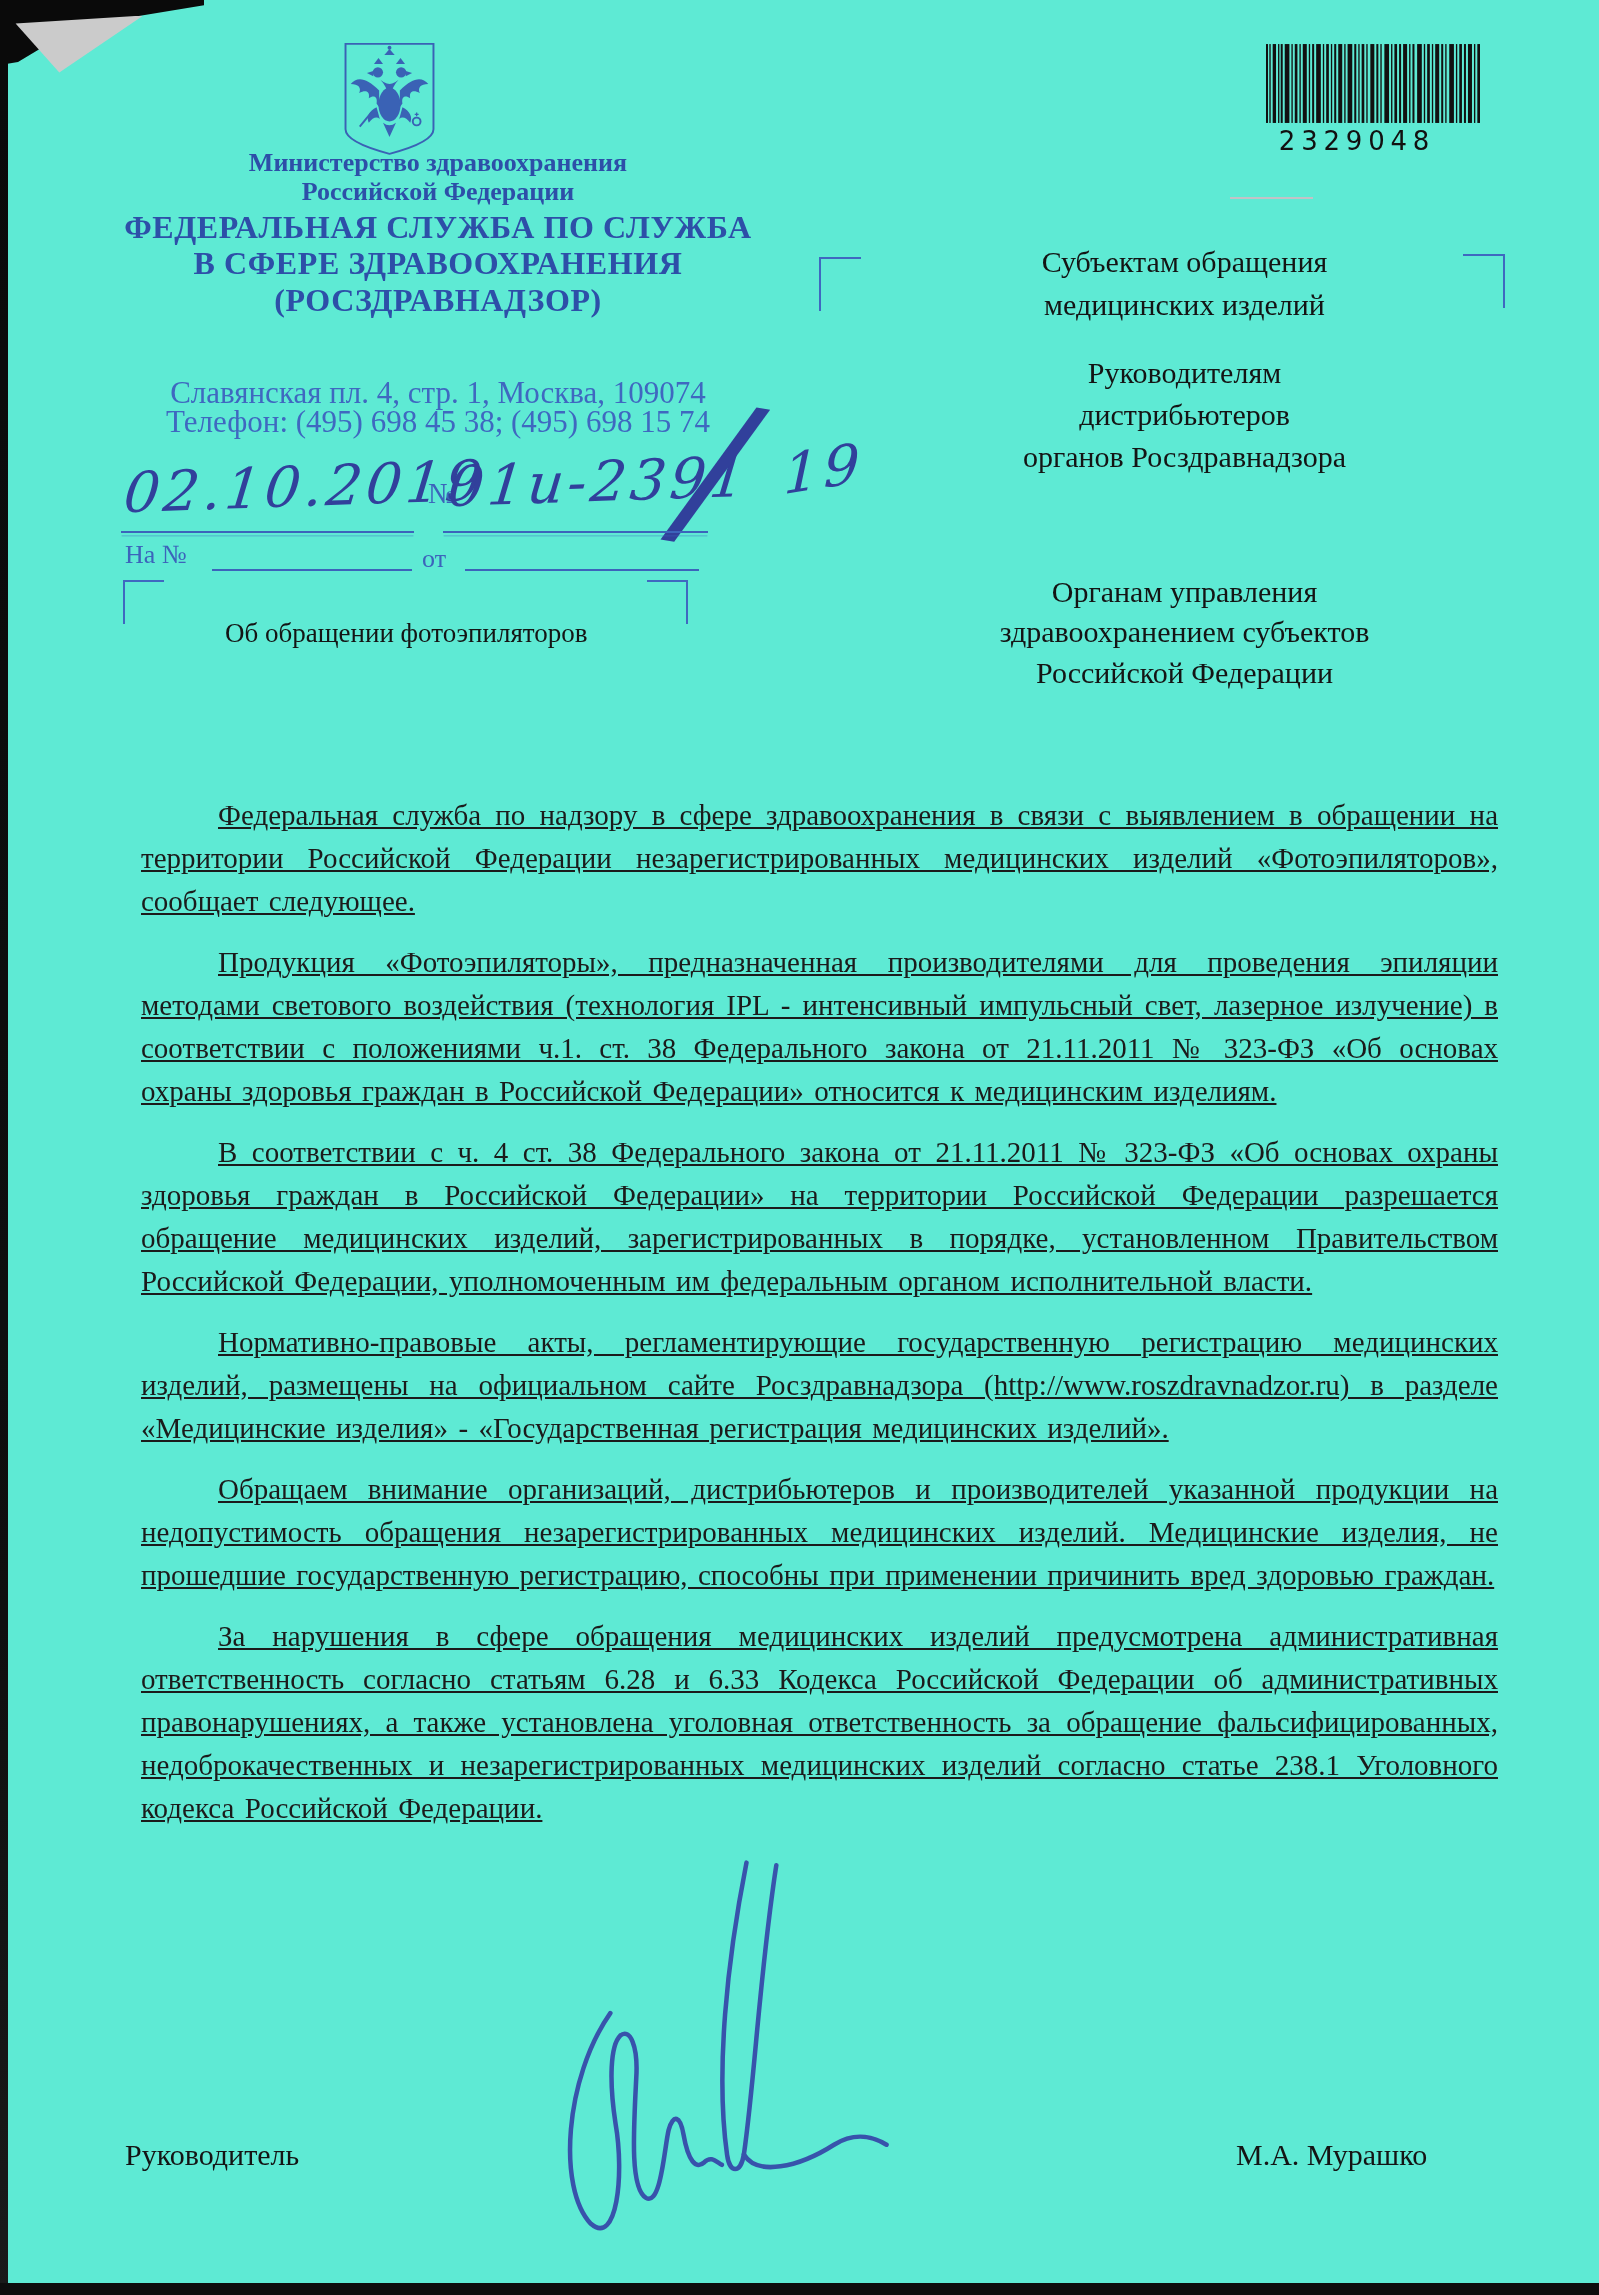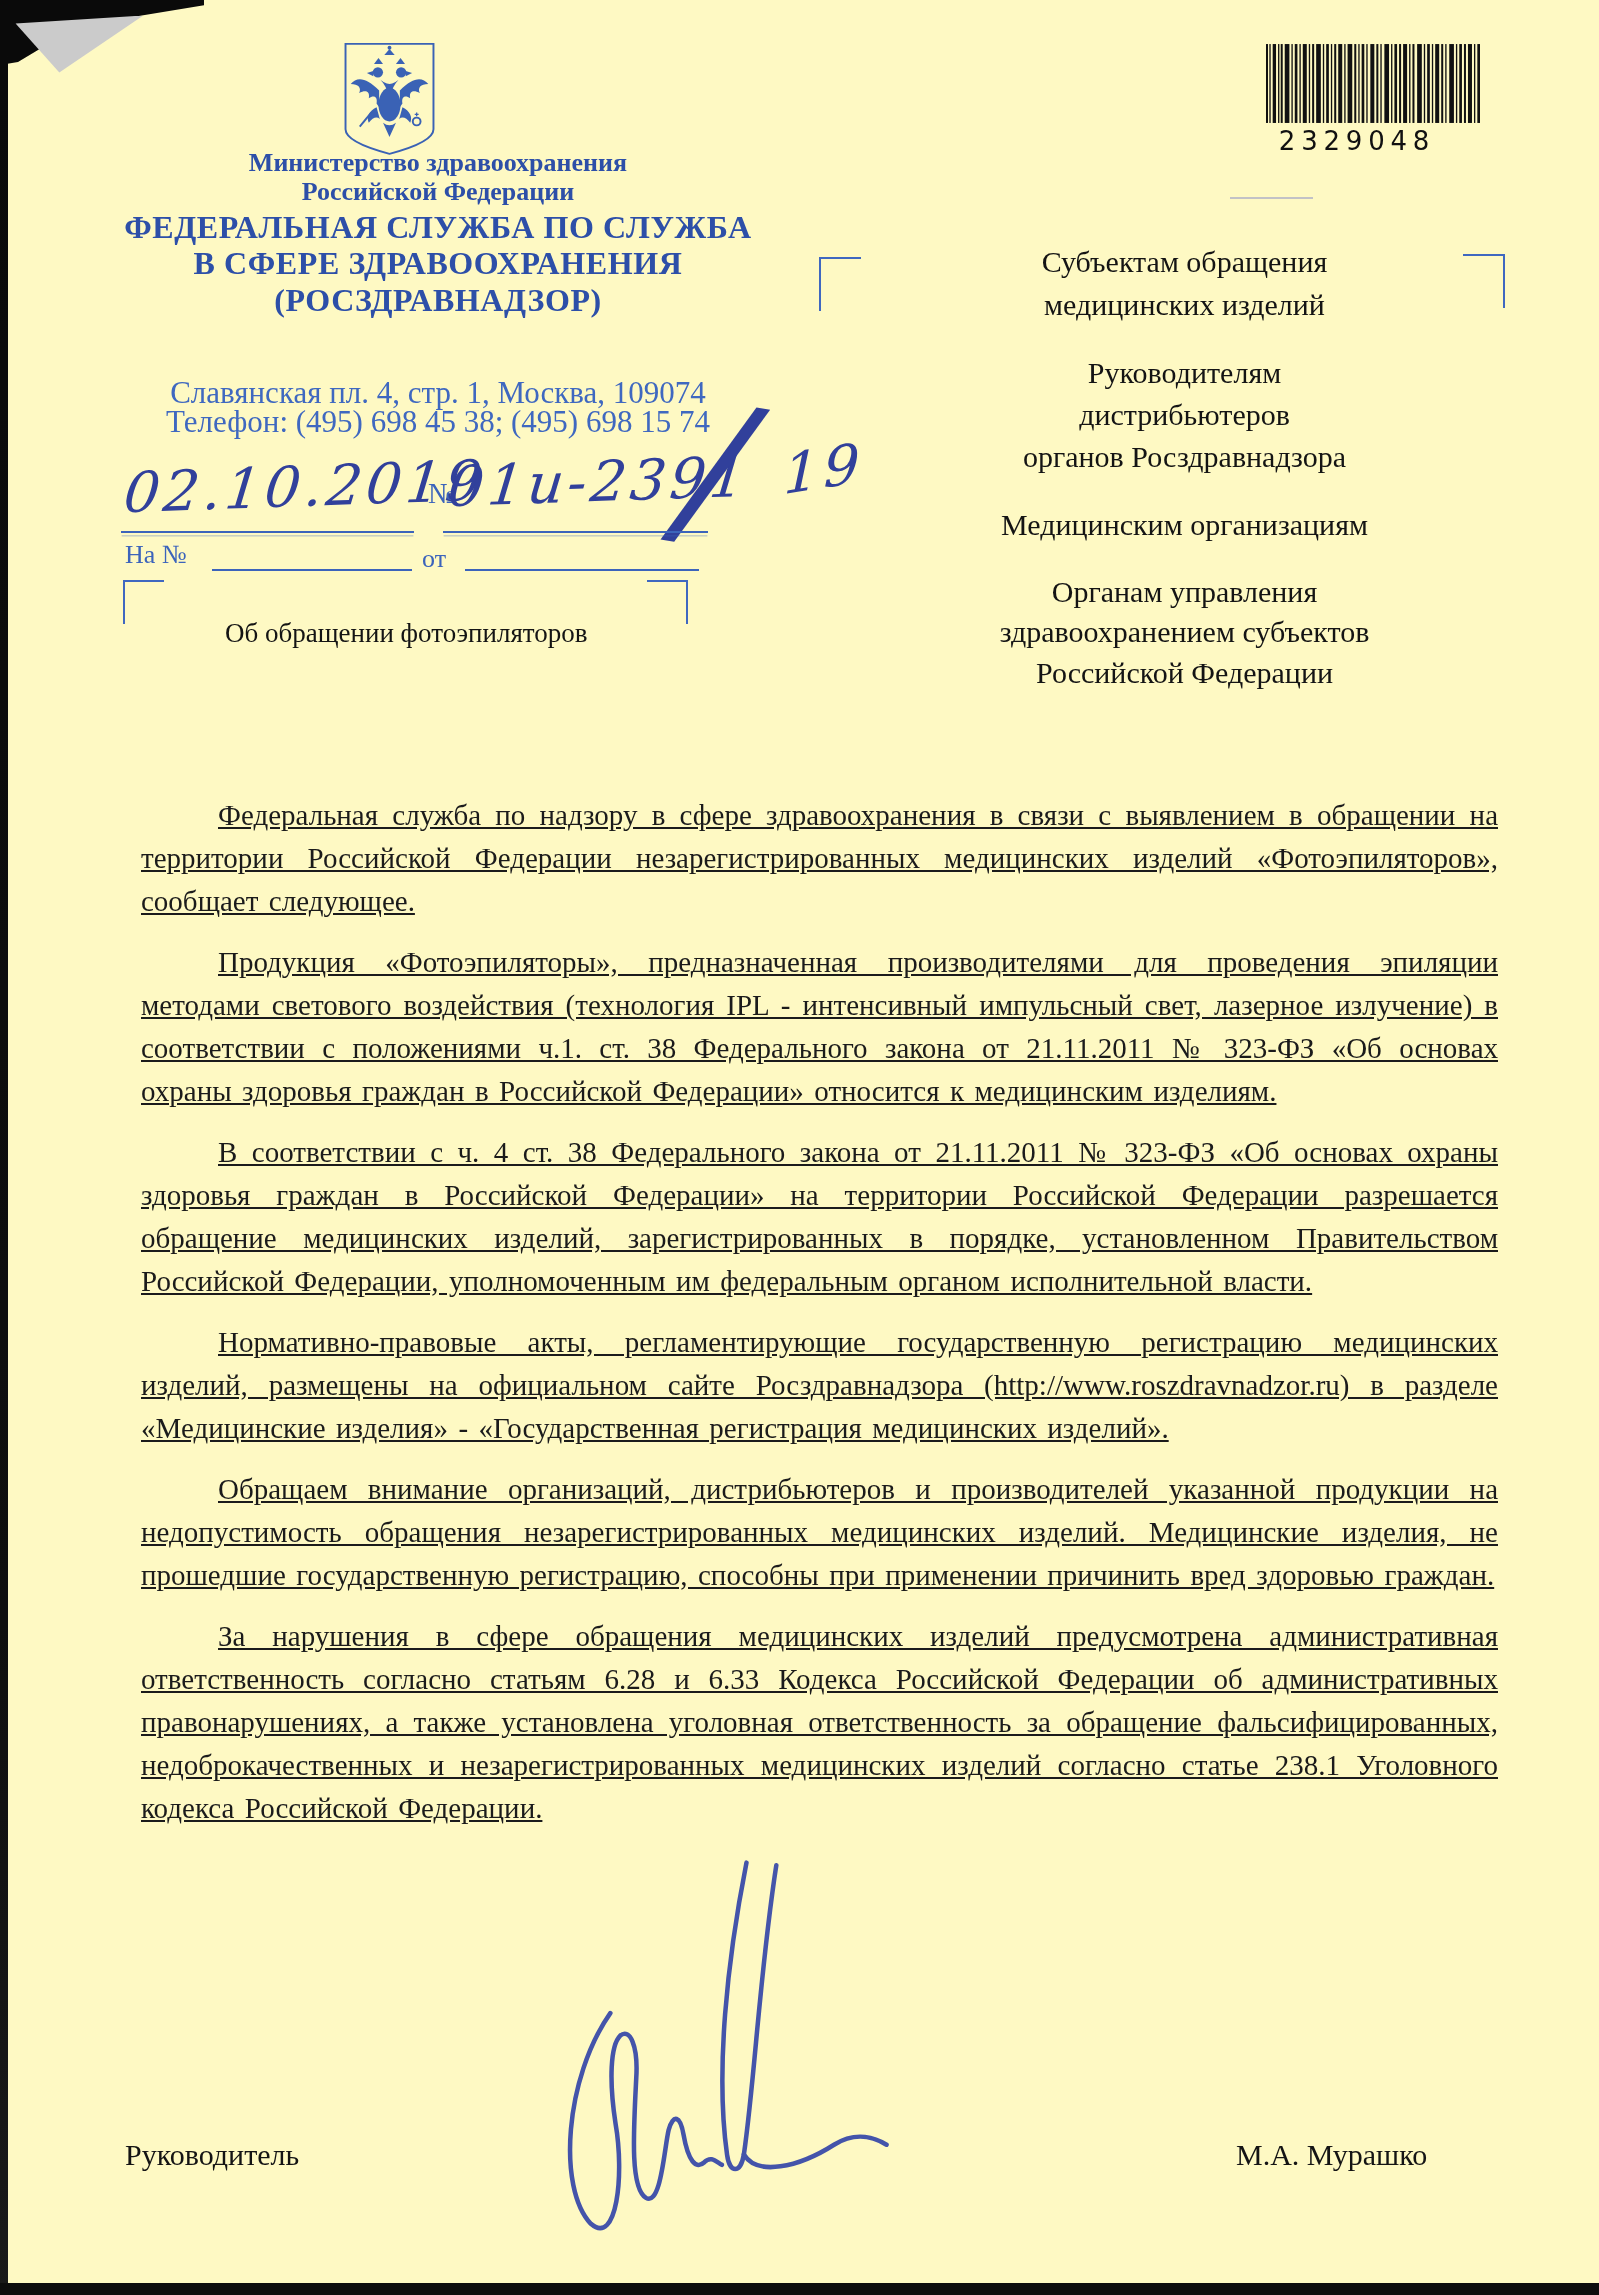--- a/index.html
+++ b/index.html
@@ -1,18 +1,18 @@
 <!DOCTYPE html>
 <html style="font-size:10.4px"><head>
 <meta charset="utf-8">
 <style>
   html,body{margin:0;padding:0;background:#e8e8e8;}
   .page{
     position:relative;width:1600px;height:2295px;
-    background:#fef9c3;overflow:hidden;
+    background:#5eead4;overflow:hidden;
     font-family:"Liberation Serif", serif;color:#1b1b1b;
   }
   
   .edge-top-left{position:absolute;left:0;top:0;width:214px;height:65px;background:#0a0a0a;
     clip-path:polygon(0 0,204px 0,204px 5.2px,78px 26px,18px 62px,0 65px);}
   .corner-fold{position:absolute;left:14.3px;top:15.6px;width:136px;height:65px;background:#cbcbcb;
     clip-path:polygon(1.3px 7.8px,129px 0,45px 57px);}
   .edge-left{position:absolute;left:0;top:52px;width:8.4px;height:2244px;
     background:linear-gradient(to bottom,#0a0a0a 0%,#0f0f0f 70%,#1a1a1a 100%);}
   .edge-bottom{position:absolute;left:0;top:2283px;width:1600px;height:13px;background:#0d0d0d;}
@@ -182,21 +182,20 @@
   <div class="ref-label ref-na">На №</div>
   <div class="u-line u2a"></div>
   <div class="ref-label ref-ot">от</div>
   <div class="u-line u2b"></div>
 
   <div class="recipient" style="top:245px">Субъектам обращения</div>
   <div class="recipient" style="top:288px">медицинских изделий</div>
   <div class="recipient" style="top:356px">Руководителям</div>
   <div class="recipient" style="top:398px">дистрибьютеров</div>
   <div class="recipient" style="top:440px">органов Росздравнадзора</div>
-  <div class="recipient" style="top:508px">Медицинским организациям</div>
   <div class="recipient" style="top:575px">Органам управления</div>
   <div class="recipient" style="top:615px">здравоохранением субъектов</div>
   <div class="recipient" style="top:656px">Российской Федерации</div>
 
   <div class="subject">Об обращении фотоэпиляторов</div>
 
   <div class="body-text">
     <p>Федеральная служба по надзору в сфере здравоохранения в связи с выявлением в обращении на территории Российской Федерации незарегистрированных медицинских изделий «Фотоэпиляторов», сообщает следующее.</p>
     <p>Продукция «Фотоэпиляторы», предназначенная производителями для проведения эпиляции методами светового воздействия (технология IPL - интенсивный импульсный свет, лазерное излучение) в соответствии с положениями ч.1. ст. 38 Федерального закона от 21.11.2011 № 323-ФЗ «Об основах охраны здоровья граждан в Российской Федерации» относится к медицинским изделиям.</p>
     <p>В соответствии с ч. 4 ст. 38 Федерального закона от 21.11.2011 № 323-ФЗ «Об основах охраны здоровья граждан в Российской Федерации» на территории Российской Федерации разрешается обращение медицинских изделий, зарегистрированных в порядке, установленном Правительством Российской Федерации, уполномоченным им федеральным органом исполнительной власти.</p>

